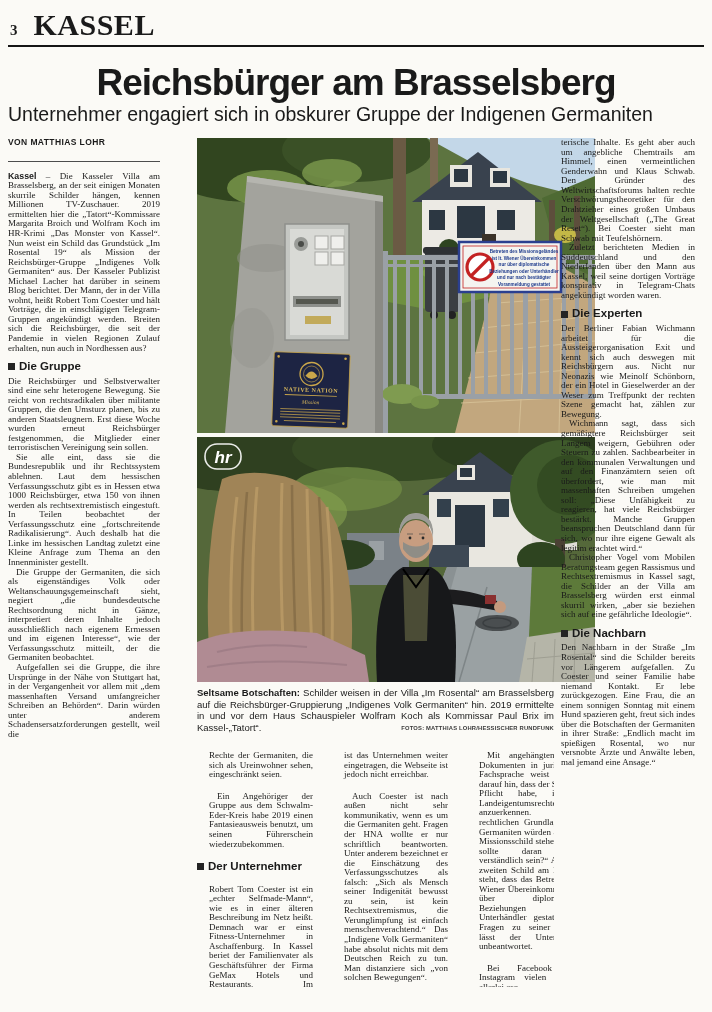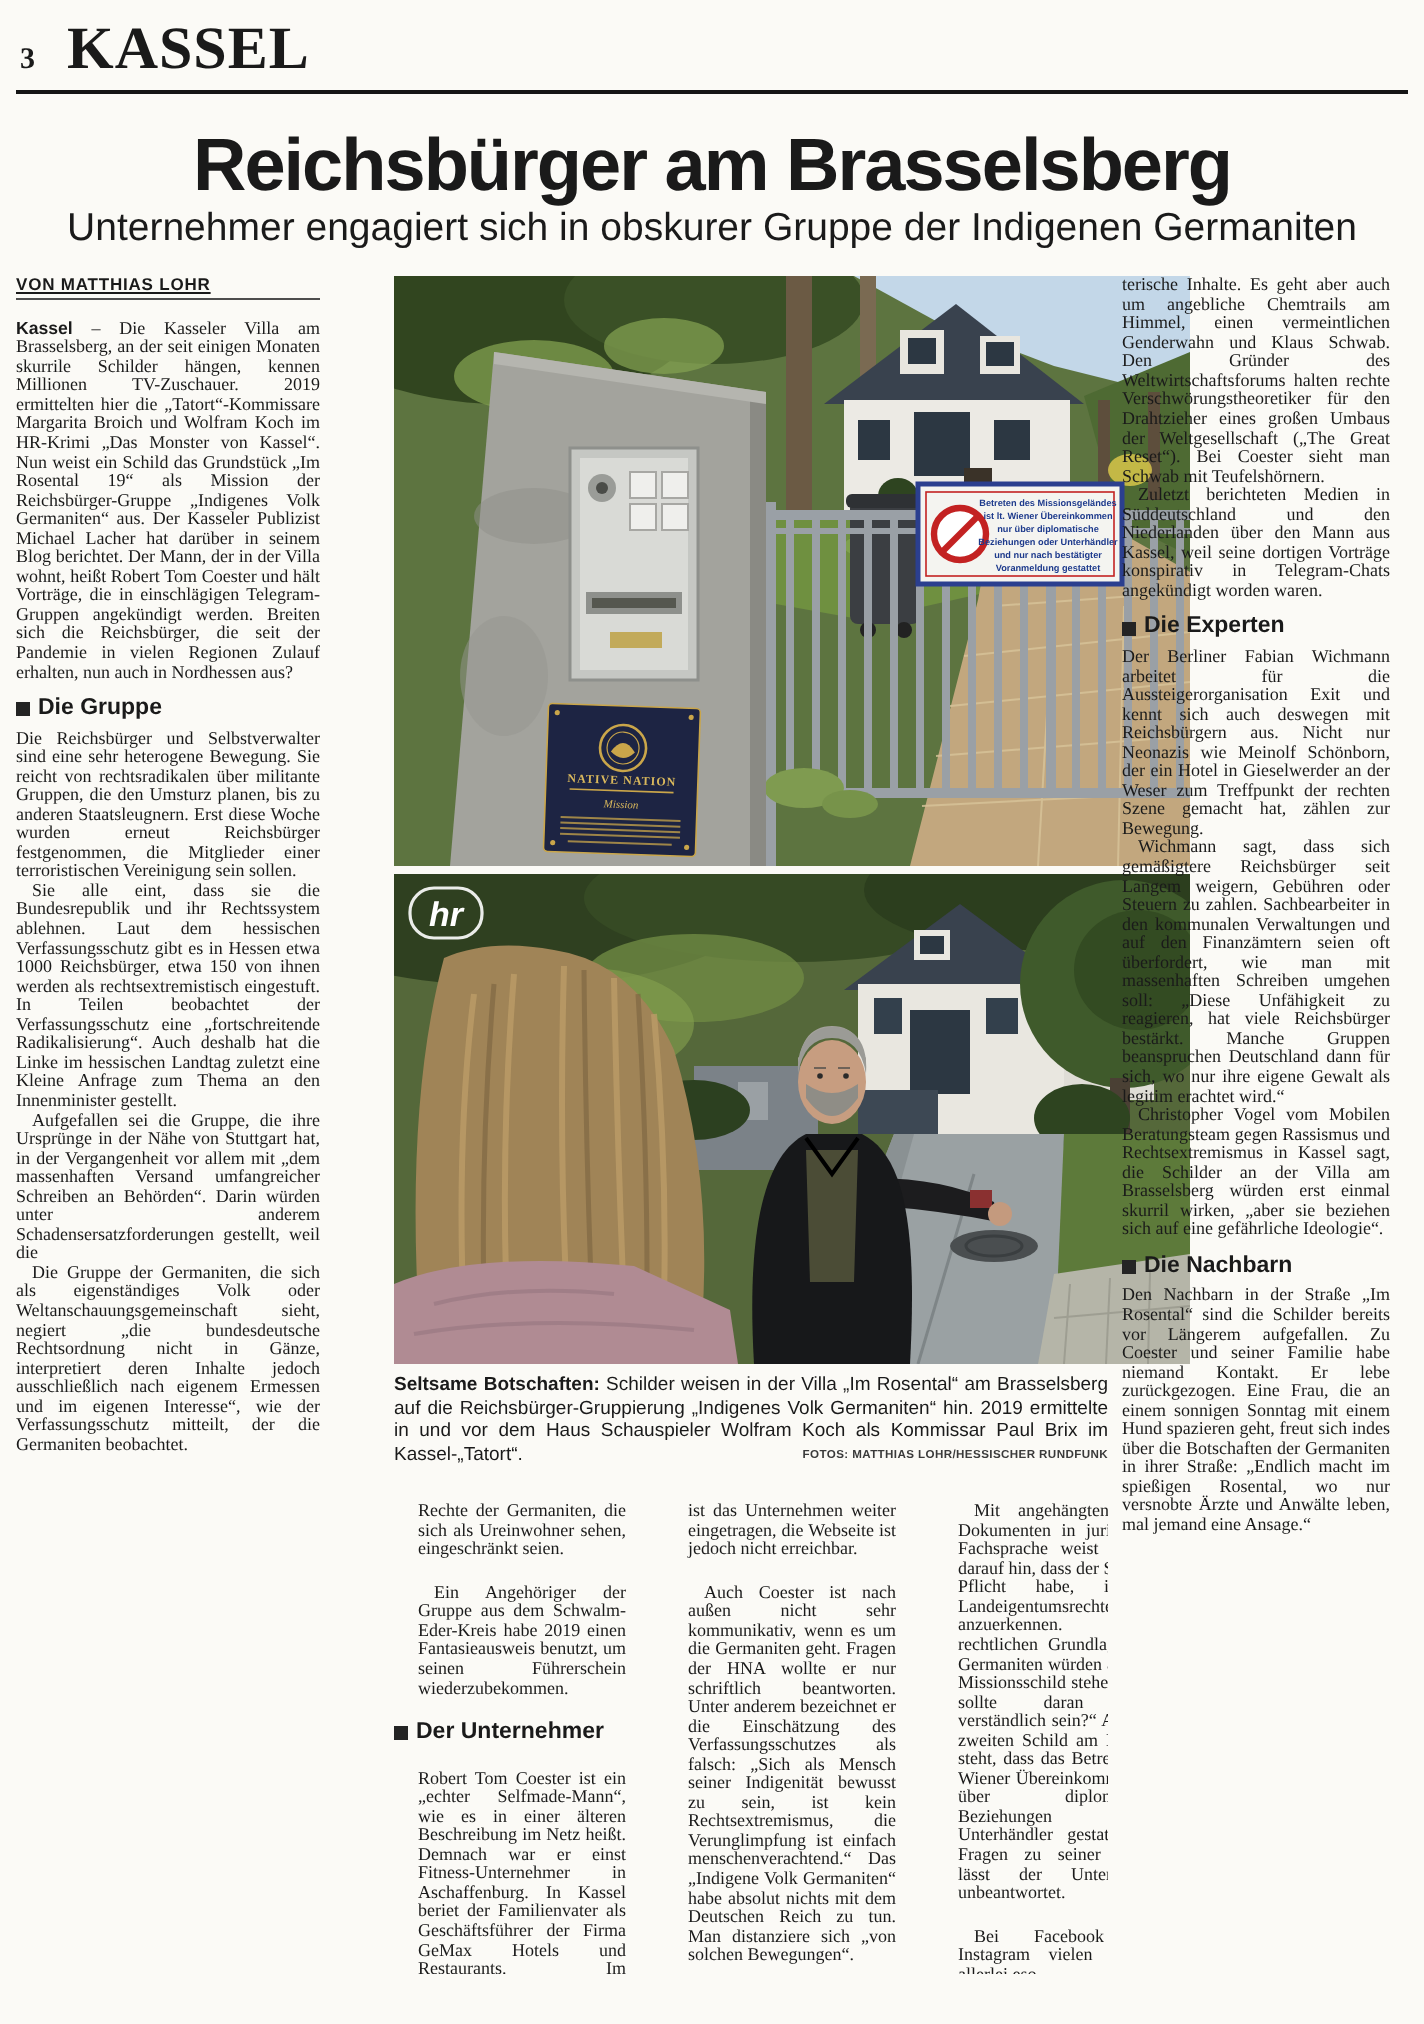--- a/index.html
+++ b/index.html
@@ -7,31 +7,31 @@
        font-family:"Liberation Serif",serif;overflow:hidden;}
   .page{padding:10px 8px 0 8px;}
 
   
   .masthead{display:flex;align-items:baseline;gap:16px;border-bottom:2px solid #151515;padding:0 0 5px 2px;}
   .pagenum{font:700 15px "Liberation Serif",serif;}
   .section-title{font:700 30px/1 "Liberation Serif",serif;letter-spacing:.5px;}
 
   
   .headline{text-align:center;font:700 37px/1.02 "Liberation Sans",sans-serif;letter-spacing:-1px;margin:17px 0 2px;}
-  .subheadline{text-align:center;font:400 19.5px/1.1 "Liberation Sans",sans-serif;margin:0 0 13px;}
+  .subheadline{font:400 19.5px/1.1 "Liberation Sans",sans-serif;margin:0 0 13px;}
 
   
   .content{display:flex;gap:7px;height:858px;overflow:hidden;}
   .col{font-size:9px;line-height:9.55px;text-align:justify;hyphens:auto;-webkit-hyphens:auto;}
   .col-1{width:152px;flex:none;}
   .col-5{width:134px;flex:none;}
   .middle{width:357px;flex:none;padding-left:30px;}
   .col p{margin:0;}
   .col p.ind{text-indent:8px;}
-  .byline{font:700 8.5px/1 "Liberation Sans",sans-serif;letter-spacing:.4px;border-bottom:1.3px solid #4d4d4d;padding-bottom:2px;margin-bottom:9px;text-decoration:underline;}
+  .byline{font:700 8.5px/1 "Liberation Sans",sans-serif;letter-spacing:.4px;border-bottom:1.3px solid #4d4d4d;padding-bottom:14px;margin-bottom:9px;}
   .sec-head{font:700 11.5px/1 "Liberation Sans",sans-serif;display:flex;align-items:center;gap:4px;margin:8px 0 4px;}
   .sec-head .sq{width:7px;height:7px;background:#242424;flex:none;}
   .lead-city{font:700 8.8px "Liberation Sans",sans-serif;}
 
   
   figure{margin:0;}
   .photo{display:block;background:#55683a;}
   .photo + .photo{margin-top:4px;}
   .caption{font:400 9.5px/11.5px "Liberation Sans",sans-serif;text-align:justify;margin-top:5px;position:relative;hyphens:auto;}
   .caption .cap-label{font-weight:700;}
@@ -58,22 +58,22 @@
 
     <div class="col col-1">
       <div class="byline">VON MATTHIAS LOHR</div>
       <p><span class="lead-city">Kassel</span><span> – </span><span>Die Kasseler Villa am Brasselsberg, an der seit einigen Monaten skurrile Schilder hängen, kennen Millionen TV-Zuschauer. 2019 ermittelten hier die „Tatort“-Kommissare Margarita Broich und Wolfram Koch im HR-Krimi „Das Monster von Kassel“. Nun weist ein Schild das Grundstück „Im Rosental 19“ als Mission der Reichsbürger-Gruppe „Indigenes Volk Germaniten“ aus. Der Kasseler Publizist Michael Lacher hat darüber in seinem Blog berichtet. Der Mann, der in der Villa wohnt, heißt Robert Tom Coester und hält Vorträge, die in einschlägigen Telegram-Gruppen angekündigt werden. Breiten sich die Reichsbürger, die seit der Pandemie in vielen Regionen Zulauf erhalten, nun auch in Nordhessen aus?</span></p>
       <div class="sec-head">
           <span class="sq"></span>
           <span>Die Gruppe</span>
         </div>
       <p>Die Reichsbürger und Selbstverwalter sind eine sehr heterogene Bewegung. Sie reicht von rechtsradikalen über militante Gruppen, die den Umsturz planen, bis zu anderen Staatsleugnern. Erst diese Woche wurden erneut Reichsbürger festgenommen, die Mitglieder einer terroristischen Vereinigung sein sollen.</p>
       <p class="ind">Sie alle eint, dass sie die Bundesrepublik und ihr Rechtssystem ablehnen. Laut dem hessischen Verfassungsschutz gibt es in Hessen etwa 1000 Reichsbürger, etwa 150 von ihnen werden als rechtsextremistisch eingestuft. In Teilen beobachtet der Verfassungsschutz eine „fortschreitende Radikalisierung“. Auch deshalb hat die Linke im hessischen Landtag zuletzt eine Kleine Anfrage zum Thema an den Innenminister gestellt.</p>
+      <p class="ind">Die Gruppe der Germaniten, die sich als eigenständiges Volk oder Weltanschauungsgemeinschaft sieht, negiert „die bundesdeutsche Rechtsordnung nicht in Gänze, interpretiert deren Inhalte jedoch ausschließlich nach eigenem Ermessen und im eigenen Interesse“, wie der Verfassungsschutz mitteilt, der die Germaniten beobachtet.</p>
       <p class="ind">Aufgefallen sei die Gruppe, die ihre Ursprünge in der Nähe von Stuttgart hat, in der Vergangenheit vor allem mit „dem massenhaften Versand umfangreicher Schreiben an Behörden“. Darin würden unter anderem Schadensersatzforderungen gestellt, weil die</p>
-      <p class="ind">Die Gruppe der Germaniten, die sich als eigenständiges Volk oder Weltanschauungsgemeinschaft sieht, negiert „die bundesdeutsche Rechtsordnung nicht in Gänze, interpretiert deren Inhalte jedoch ausschließlich nach eigenem Ermessen und im eigenen Interesse“, wie der Verfassungsschutz mitteilt, der die Germaniten beobachtet.</p>
     </div>
 
     <div class="middle">
       <figure>
 
         <svg class="photo" width="398" height="295" viewBox="0 0 398 295" xmlns="http://www.w3.org/2000/svg">
           <rect width="398" height="295" fill="#5d7440"></rect>
           <polygon points="230,0 398,0 398,62 330,45 270,22" fill="#c3d7e8"></polygon>
           <ellipse cx="55" cy="22" rx="95" ry="42" fill="#31451f"></ellipse>
           <ellipse cx="160" cy="12" rx="75" ry="32" fill="#3a5026"></ellipse>

